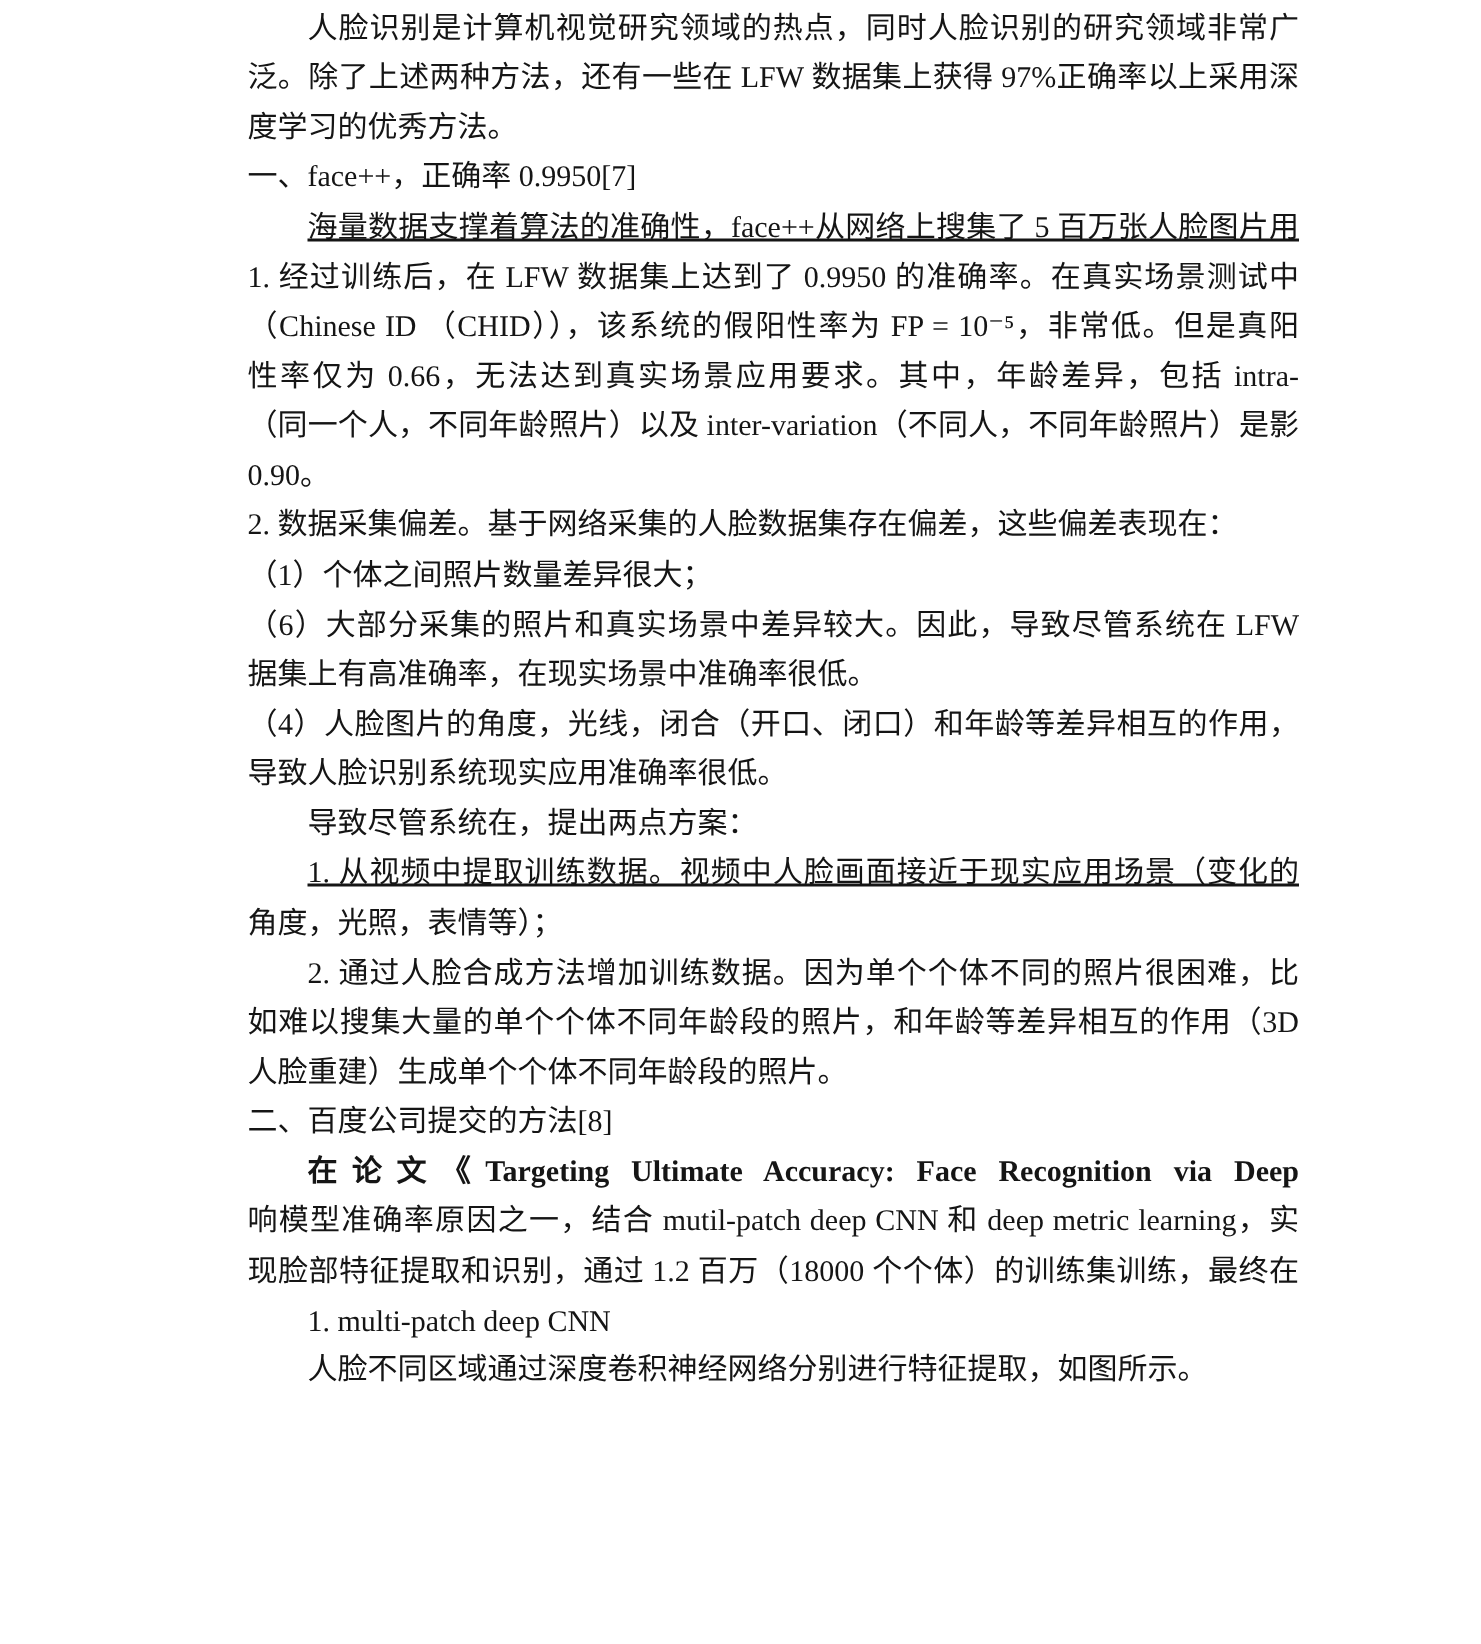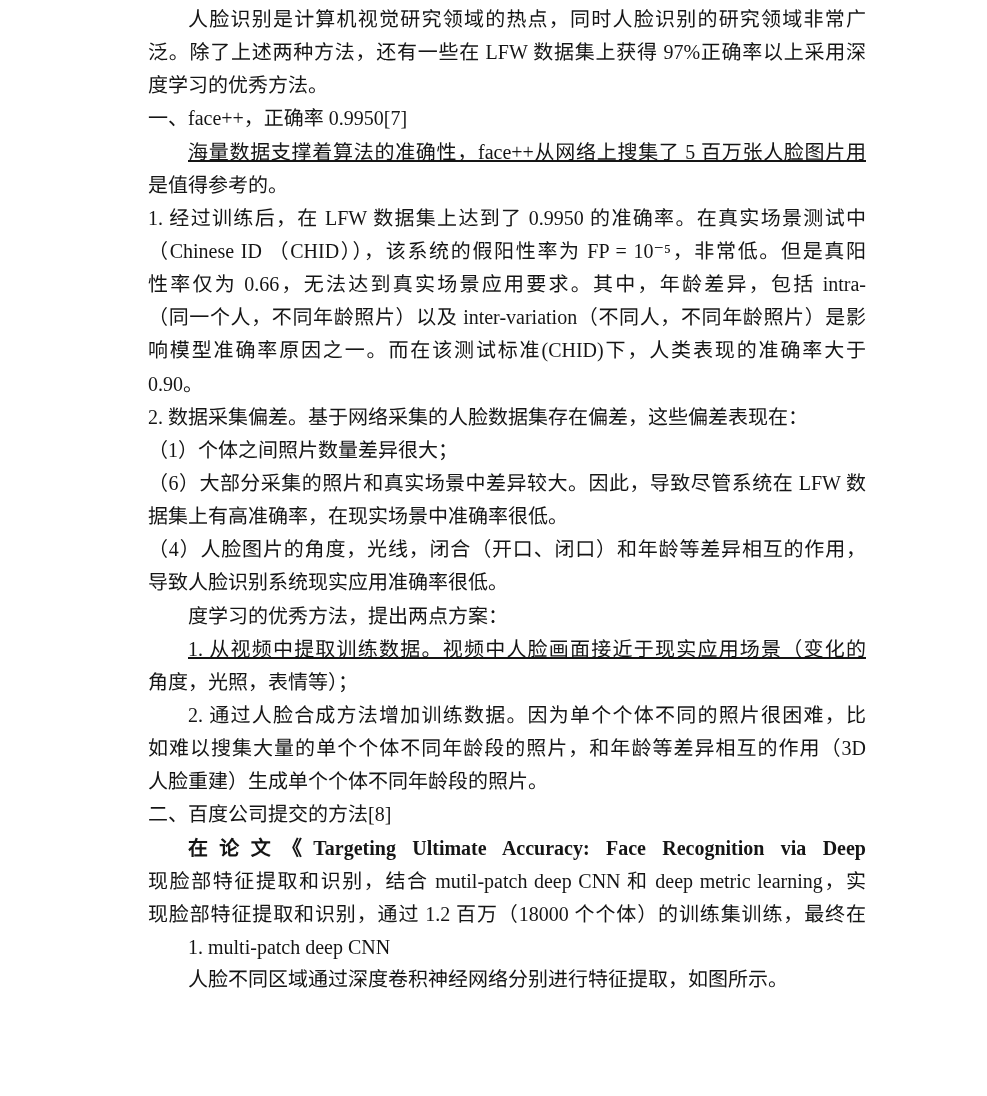--- a/index.html
+++ b/index.html
@@ -28,56 +28,55 @@
     font-size: 20px;
     color: #151515;
     -webkit-font-smoothing: antialiased;
   }
   .line {
     height: 33.15px;
     line-height: 33.15px;
     overflow: hidden;
     text-align: left;
     white-space: normal;
+    margin-left: 17px;
   }
   .line.just {
     text-align: justify;
     text-align-last: justify;
     text-justify: inter-character;
   }
 </style>
 </head>
 <body style="background: rgb(255, 255, 255);">
 
 <div class="page">
   <div class="text-block" style="color: rgb(21, 21, 21);">
       <div class="line just" style="text-indent: 2em;">人脸识别是计算机视觉研究领域的热点，同时人脸识别的研究领域非常广</div>
       <div class="line just">泛。除了上述两种方法，还有一些在 LFW 数据集上获得 97%正确率以上采用深</div>
       <div class="line">度学习的优秀方法。</div>
       <div class="line">一、face++，正确率 0.9950[7]</div>
       <div class="line just" style="text-indent: 2em; text-decoration: underline;">海量数据支撑着算法的准确性，face++从网络上搜集了 5 百万张人脸图片用</div>
-      <div class="line">是值得参考的。</div>
       <div class="line just">1. 经过训练后，在 LFW 数据集上达到了 0.9950 的准确率。在真实场景测试中</div>
       <div class="line just">（Chinese ID （CHID）），该系统的假阳性率为 FP = 10⁻⁵，非常低。但是真阳</div>
       <div class="line just">性率仅为 0.66，无法达到真实场景应用要求。其中，年龄差异，包括 intra-variation</div>
       <div class="line just">（同一个人，不同年龄照片）以及 inter-variation（不同人，不同年龄照片）是影</div>
-      <div class="line just">响模型准确率原因之一。而在该测试标准(CHID)下，人类表现的准确率大于</div>
       <div class="line">0.90。</div>
       <div class="line">2. 数据采集偏差。基于网络采集的人脸数据集存在偏差，这些偏差表现在：</div>
       <div class="line">（1）个体之间照片数量差异很大；</div>
       <div class="line just">（6）大部分采集的照片和真实场景中差异较大。因此，导致尽管系统在 LFW 数</div>
       <div class="line">据集上有高准确率，在现实场景中准确率很低。</div>
       <div class="line just">（4）人脸图片的角度，光线，闭合（开口、闭口）和年龄等差异相互的作用，</div>
       <div class="line">导致人脸识别系统现实应用准确率很低。</div>
-      <div class="line" style="text-indent: 2em;">度学习的优秀方法，提出两点方案：</div>
+      <div class="line" style="text-indent: 2em;">导致尽管系统在，提出两点方案：</div>
       <div class="line just" style="text-indent: 2em; text-decoration: underline;">1. 从视频中提取训练数据。视频中人脸画面接近于现实应用场景（变化的</div>
       <div class="line">角度，光照，表情等）；</div>
       <div class="line just" style="text-indent: 2em;">2. 通过人脸合成方法增加训练数据。因为单个个体不同的照片很困难，比</div>
       <div class="line just">如难以搜集大量的单个个体不同年龄段的照片，和年龄等差异相互的作用（3D</div>
       <div class="line">人脸重建）生成单个个体不同年龄段的照片。</div>
       <div class="line">二、百度公司提交的方法[8]</div>
       <div class="line just" style="text-indent: 2em; font-weight: bold;">在论文《Targeting Ultimate Accuracy: Face Recognition via Deep Embedding》</div>
-      <div class="line just">现脸部特征提取和识别，结合 mutil-patch deep CNN 和 deep metric learning，实</div>
+      <div class="line just">响模型准确率原因之一，结合 mutil-patch deep CNN 和 deep metric learning，实</div>
       <div class="line just">现脸部特征提取和识别，通过 1.2 百万（18000 个个体）的训练集训练，最终在</div>
       <div class="line" style="text-indent: 2em;">1. multi-patch deep CNN</div>
       <div class="line" style="text-indent: 2em; font-family: Liberation Mono, monospace;">人脸不同区域通过深度卷积神经网络分别进行特征提取，如图所示。</div>
     </div>
 </div>
 
 </body></html>

